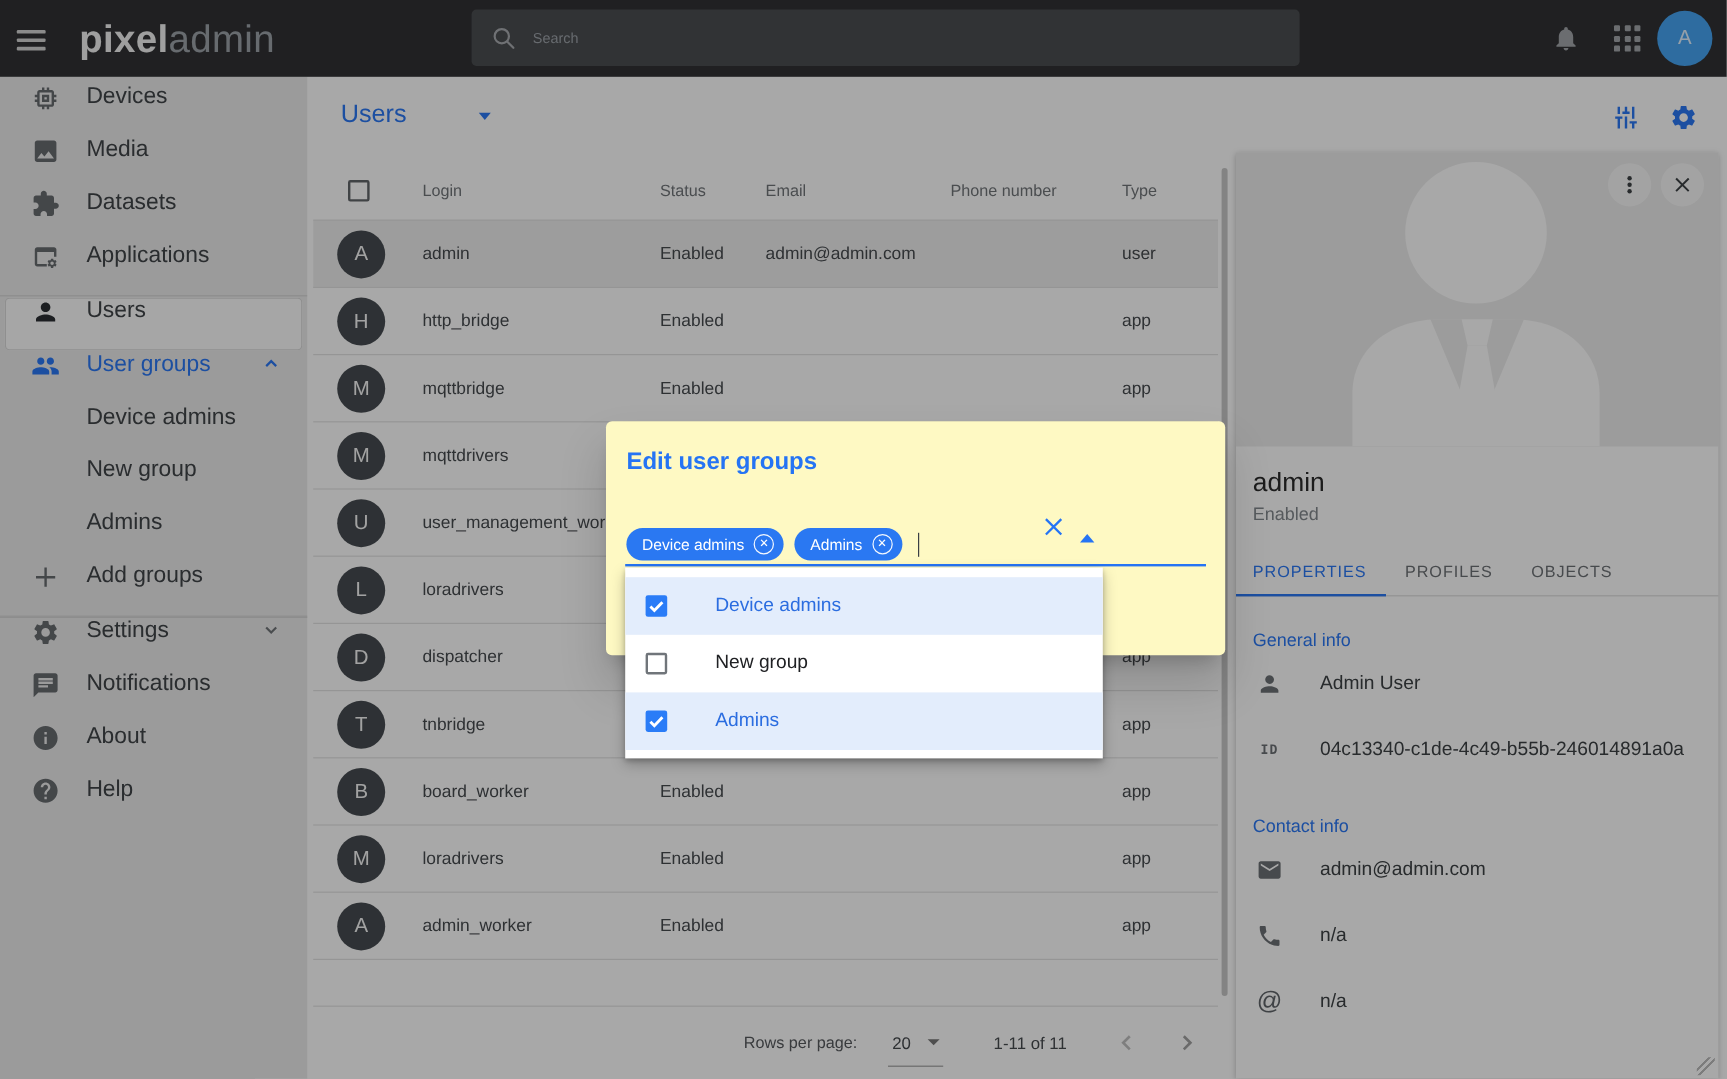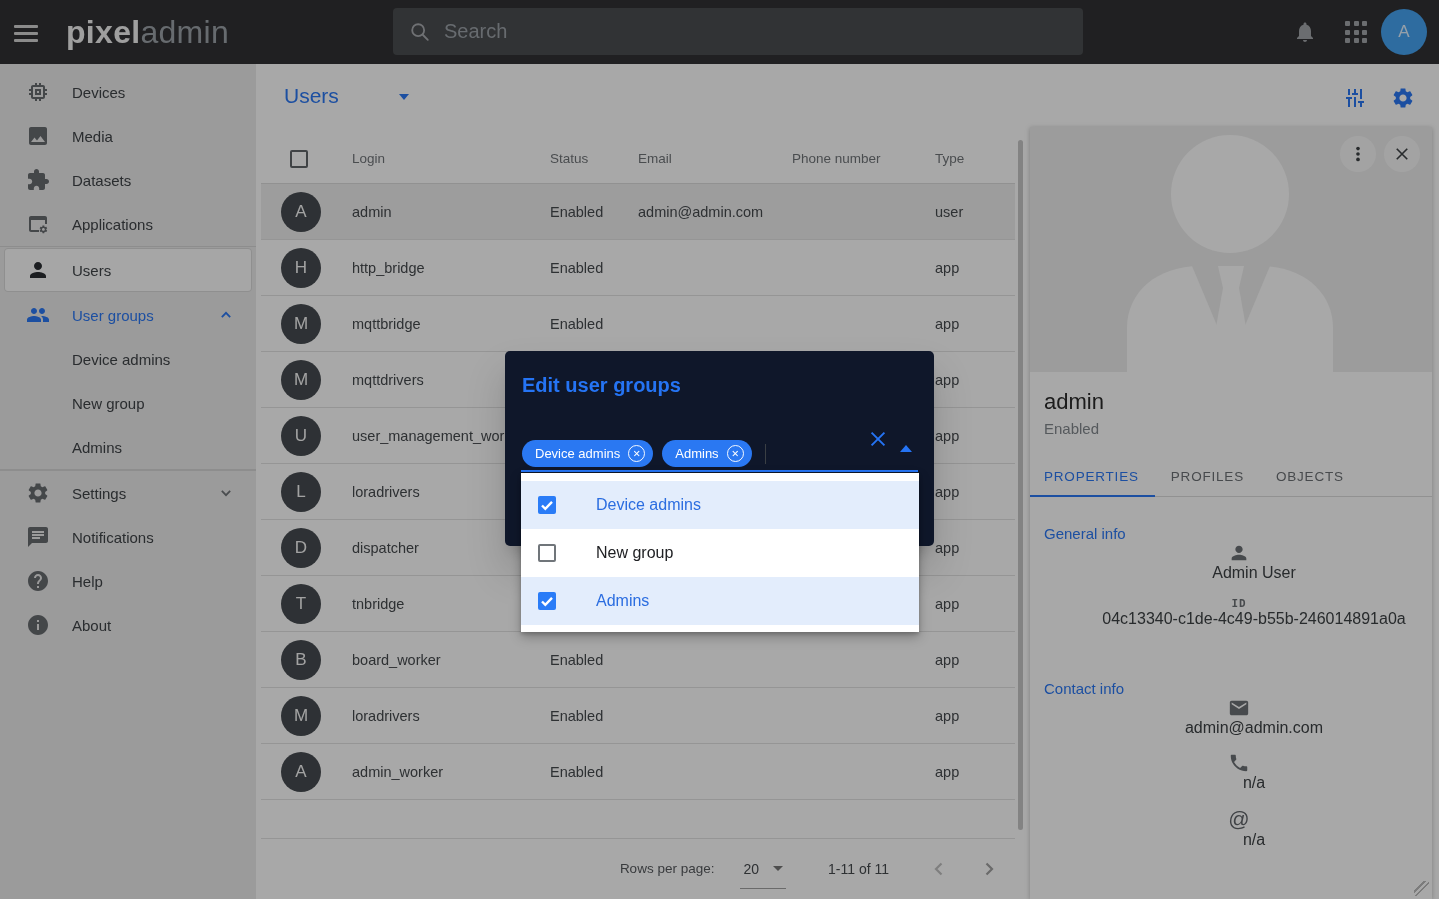--- a/index.html
+++ b/index.html
@@ -8,31 +8,31 @@
   svg { display:block; }
 
   
   .navbar { position:absolute; top:0; left:0; right:0; height:64px; background:#303134; z-index:10; }
   .menu-btn { position:absolute; left:14px; top:25px; width:24px; height:17px; cursor:pointer; }
   .menu-btn i { display:block; height:2.5px; background:#cfcfcf; border-radius:1px; margin-bottom:4.5px; }
   .logo { position:absolute; left:66px; top:0; line-height:64px; font-size:32px; color:#ededed; font-weight:700; letter-spacing:.3px; }
   .logo .light { color:#9aa0a6; font-weight:400; }
   .search { position:absolute; left:393px; top:8px; width:690px; height:47px; background:#4a4c4f; border-radius:4px; display:flex; align-items:center; padding-left:16px; }
   .search svg { color:#a6a9ad; }
-  .search input { background:transparent; border:none; outline:none; color:#fde047; font-size:20px; margin-left:13px; width:600px; font-family:inherit; }
+  .search input { background:transparent; border:none; outline:none; color:#fde047; font-size:12px; margin-left:13px; width:600px; font-family:inherit; }
   .search input::placeholder { color:#9aa0a6; }
   .nav-icon { position:absolute; color:#a0a3a7; cursor:pointer; }
   .bell { left:1293px; top:20px; }
   .apps-grid { left:1345px; top:21px; width:22px; height:22px; display:grid; grid-template-columns:repeat(3,1fr); grid-template-rows:repeat(3,1fr); gap:3.5px; }
   .apps-grid i { background:#a0a3a7; border-radius:1px; }
   .avatar-btn { position:absolute; left:1381px; top:9px; width:46px; height:46px; border-radius:50%; background:#45a2ef; color:#dfeefc; font-size:17px; font-weight:500; display:flex; align-items:center; justify-content:center; cursor:pointer; }
 
   
   .sidebar { position:absolute; top:64px; left:0; width:256px; bottom:0; background:#e7e7e7; padding-top:6px; z-index:5; }
-  .side-item { position:relative; height:44px; display:flex; align-items:center; color:#3f4347; font-size:15px; cursor:pointer; }
+  .side-item { position:relative; height:44px; display:flex; color:#3f4347; font-size:19px; cursor:pointer; }
   .side-item .s-icon { position:absolute; left:26px; width:24px; height:24px; color:#666a6e; }
   .side-item .s-label { margin-left:72px; }
   .side-item.selected { background:#f8f8f8; box-shadow:inset 0 0 0 1px #d5d5d5; border-radius:4px; margin:1px 4px; }
   .side-item.selected .s-icon { left:22px; color:#2a2e32; }
   .side-item.selected .s-label { margin-left:68px; }
   .side-item.active { color:#2b76f0; }
   .side-item.active .s-icon { color:#2b76f0; }
   .side-item .chev { position:absolute; right:20px; width:20px; height:20px; color:#6f7377; }
   .side-item.active .chev { color:#2b76f0; }
   .side-divider { height:1px; background:#d2d2d2; }
@@ -76,34 +76,34 @@
   .dots-btn { left:310px; }
   .close-btn { left:354px; }
   .p-name { margin:17px 0 0 14px; font-size:22px; font-weight:500; color:#2b2b2b; }
   .p-status { margin:5px 0 0 14px; font-size:15px; color:#80868b; }
   .p-tabs { display:flex; margin-top:20px; border-bottom:1px solid #d9d9d9; height:40px; }
   .p-tab { padding:0 16px; line-height:40px; font-size:13.5px; font-weight:500; letter-spacing:.8px; color:#6b6f73; position:relative; cursor:pointer; }
   .p-tab:first-child { padding-left:14px; }
   .p-tab.active { color:#2b76f0; }
   .p-tab.active::after { content:""; position:absolute; left:0; right:0; bottom:-1px; height:2px; background:#2b76f0; }
   .sec-title { margin:28px 0 0 14px; font-size:15px; font-weight:500; color:#2b76f0; }
-  .info-row { display:flex; align-items:center; height:55px; margin-left:16px;flex-direction:column; }
+  .info-row { display:flex; align-items:center; height:55px; margin-left:16px; }
   .info-row:first-of-type { margin-top:8px; }
   .info-icon { width:24px; color:#6b6f73; display:flex; justify-content:center; }
   .id-glyph { font-family:"DejaVu Sans Mono", monospace; font-size:11px; font-weight:700; letter-spacing:1px; color:#6b6f73; }
   .at-glyph { font-size:21px; color:#5f6368; }
   .info-value { margin-left:30px; font-size:16px; color:#3c4043; }
   .grip { position:absolute; right:3px; bottom:3px; width:15px; height:15px;
     background:linear-gradient(135deg, transparent 0 7px, #b9b9b9 7px 8.5px, transparent 8.5px 11px, #b9b9b9 11px 12.5px, transparent 12.5px); cursor:nwse-resize; }
 
   
   .overlay { position:fixed; inset:0; background:rgba(0,0,0,.33); z-index:40; }
 
   
-  .modal { position:absolute; left:505px; top:351px; width:429px; height:195px; background:#0f172a; border-radius:5px; z-index:50;
+  .modal { position:absolute; left:505px; top:351px; width:516px; height:195px; background:#fef9c3; border-radius:5px; z-index:50;
     box-shadow:0 11px 15px -7px rgba(0,0,0,.2), 0 24px 38px 3px rgba(0,0,0,.14); }
   .m-title { margin:23px 0 0 17px; font-size:20px; font-weight:600; color:#2574f4; }
   .m-field { position:absolute; left:17px; top:89px; height:27px; display:flex; align-items:center; }
   .chip { height:27px; border-radius:14px; background:#2a78f2; color:#fff; font-size:13px; display:flex; align-items:center; padding:0 8px 0 13px; margin-right:9px; cursor:default; }
   .chip .chip-x { width:17px; height:17px; border:1.5px solid rgba(255,255,255,.95); border-radius:50%; margin-left:8px; display:flex; align-items:center; justify-content:center; font-size:9.5px; line-height:1; cursor:pointer; }
   .cursor-bar { width:1.5px; height:20px; background:#3a3f44; margin-left:4px; }
   .m-clear { position:absolute; left:362px; top:77px; width:22px; height:22px; color:#2574f4; cursor:pointer; }
   .m-arrow { position:absolute; left:395px; top:94px; width:0; height:0; border-left:6px solid transparent; border-right:6px solid transparent; border-bottom:7px solid #2574f4; cursor:pointer; }
   .m-underline { position:absolute; left:16px; right:16px; top:119px; height:2px; background:#2574f4; }
 
@@ -214,20 +214,28 @@
   </div>
   <div class="side-item">
     <span class="s-label">Device admins</span>
   </div>
   <div class="side-item">
     <span class="s-label">New group</span>
   </div>
   <div class="side-item">
     <span class="s-label">Admins</span>
   </div>
+  <div class="side-item">
+    <span class="s-icon">
+        <svg width="24" height="24" viewBox="0 0 24 24">
+          <path d="M12 4v16M4 12h16" stroke="currentColor" stroke-width="2" fill="none"></path>
+        </svg>
+      </span>
+    <span class="s-label">Add groups</span>
+  </div>
   <div class="side-divider"></div>
   <div class="side-divider"></div>
   <div class="side-item">
     <span class="s-icon">
         <svg width="24" height="24" viewBox="0 0 24 24">
           <path fill="currentColor" d="M19.14 12.94c.04-.3.06-.61.06-.94 0-.32-.02-.64-.07-.94l2.03-1.58c.18-.14.23-.41.12-.61l-1.92-3.32c-.12-.22-.37-.29-.59-.22l-2.39.96c-.5-.38-1.03-.7-1.62-.94l-.36-2.54c-.04-.24-.24-.41-.48-.41h-3.84c-.24 0-.43.17-.47.41l-.36 2.54c-.59.24-1.13.57-1.62.94l-2.39-.96c-.22-.08-.47 0-.59.22L2.74 8.87c-.12.21-.08.47.12.61l2.03 1.58c-.05.3-.09.63-.09.94s.02.64.07.94l-2.03 1.58c-.18.14-.23.41-.12.61l1.92 3.32c.12.22.37.29.59.22l2.39-.96c.5.38 1.03.7 1.62.94l.36 2.54c.05.24.24.41.48.41h3.84c.24 0 .44-.17.47-.41l.36-2.54c.59-.24 1.13-.56 1.62-.94l2.39.96c.22.08.47 0 .59-.22l1.92-3.32c.12-.22.07-.47-.12-.61l-2.01-1.58zM12 15.6c-1.98 0-3.6-1.62-3.6-3.6s1.62-3.6 3.6-3.6 3.6 1.62 3.6 3.6-1.62 3.6-3.6 3.6z"></path>
         </svg>
       </span>
     <span class="s-label">Settings</span>
     <span class="chev">
@@ -240,32 +248,32 @@
     <span class="s-icon">
         <svg width="24" height="24" viewBox="0 0 24 24">
           <path fill="currentColor" d="M20 2H4c-1.1 0-1.99.9-1.99 2L2 22l4-4h14c1.1 0 2-.9 2-2V4c0-1.1-.9-2-2-2zM6 9h12v2H6V9zm8 5H6v-2h8v2zm4-6H6V6h12v2z"></path>
         </svg>
       </span>
     <span class="s-label">Notifications</span>
   </div>
   <div class="side-item">
     <span class="s-icon">
         <svg width="24" height="24" viewBox="0 0 24 24">
+          <path fill="currentColor" d="M12 2C6.48 2 2 6.48 2 12s4.48 10 10 10 10-4.48 10-10S17.52 2 12 2zm1 15h-2v-6h2v6zm0-8h-2V7h2v2z"></path>
+        </svg>
+      </span>
+    <span class="s-label">About</span>
+  </div>
+  <div class="side-item">
+    <span class="s-icon">
+        <svg width="24" height="24" viewBox="0 0 24 24">
           <path fill="currentColor" d="M12 2C6.48 2 2 6.48 2 12s4.48 10 10 10 10-4.48 10-10S17.52 2 12 2zm1 17h-2v-2h2v2zm2.07-7.75l-.9.92C13.45 12.9 13 13.5 13 15h-2v-.5c0-1.1.45-2.1 1.17-2.83l1.24-1.26c.37-.36.59-.86.59-1.41 0-1.1-.9-2-2-2s-2 .9-2 2H8c0-2.21 1.79-4 4-4s4 1.79 4 4c0 .88-.36 1.68-.93 2.25z"></path>
         </svg>
       </span>
     <span class="s-label">Help</span>
-  </div>
-  <div class="side-item">
-    <span class="s-icon">
-        <svg width="24" height="24" viewBox="0 0 24 24">
-          <path fill="currentColor" d="M12 2C6.48 2 2 6.48 2 12s4.48 10 10 10 10-4.48 10-10S17.52 2 12 2zm1 15h-2v-6h2v6zm0-8h-2V7h2v2z"></path>
-        </svg>
-      </span>
-    <span class="s-label">About</span>
   </div>
 </div>
 
 <div class="page-title">Users</div>
 <div class="title-caret"></div>
 <svg class="hdr-icon tune" viewBox="0 0 24 24">
     <g transform="rotate(90 12 12)">
       <path fill="currentColor" d="M3 17v2h6v-2H3zM3 5v2h10V5H3zm10 16v-2h8v-2h-8v-2h-2v6h2zM7 9v2H3v2h4v2h2V9H7zm14 4v-2H11v2h10zM15 9h2V7h4V5h-4V3h-2v6z"></path>
     </g>
   </svg>

